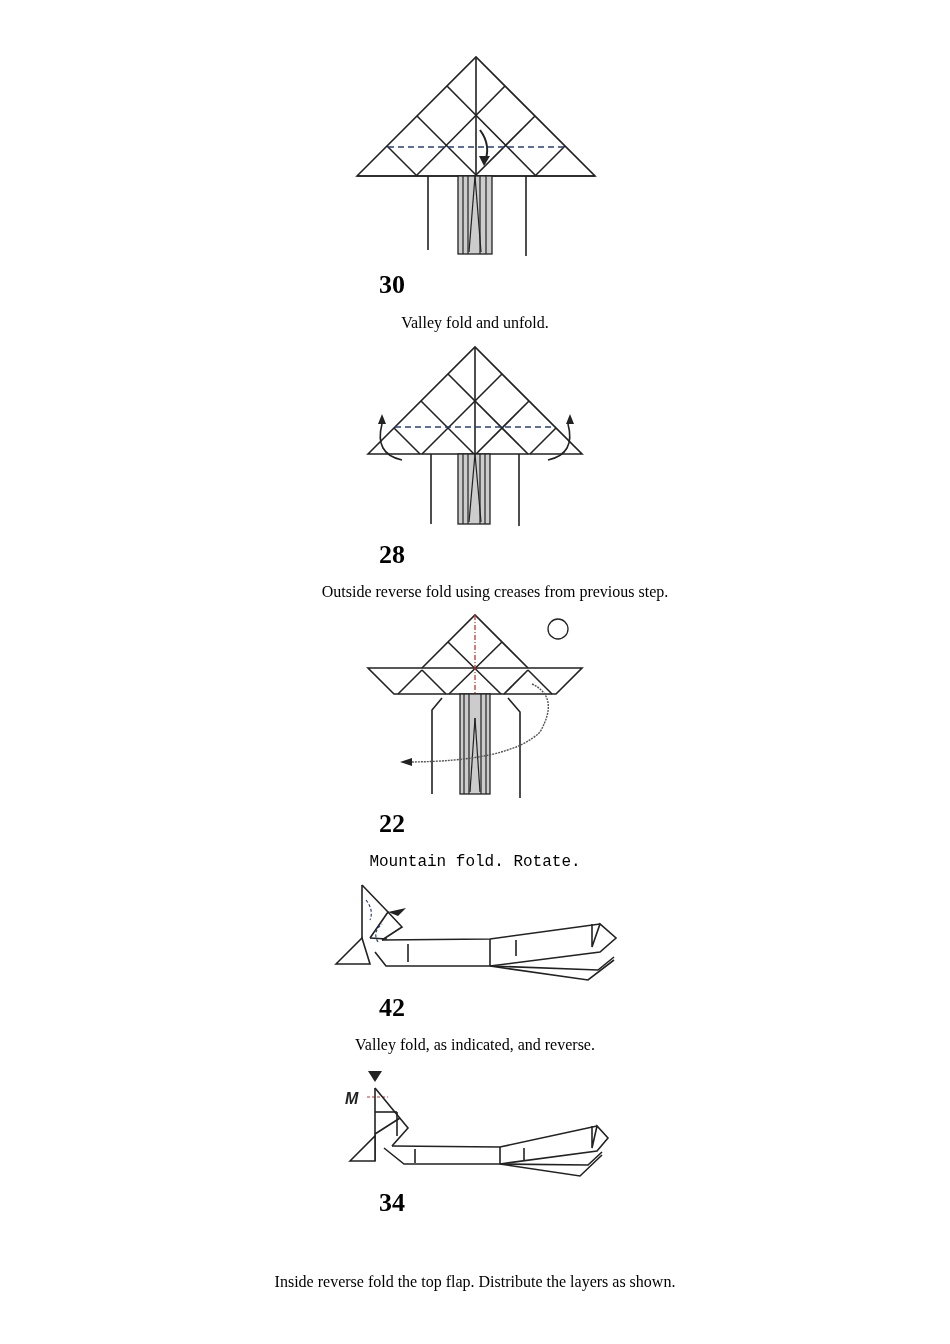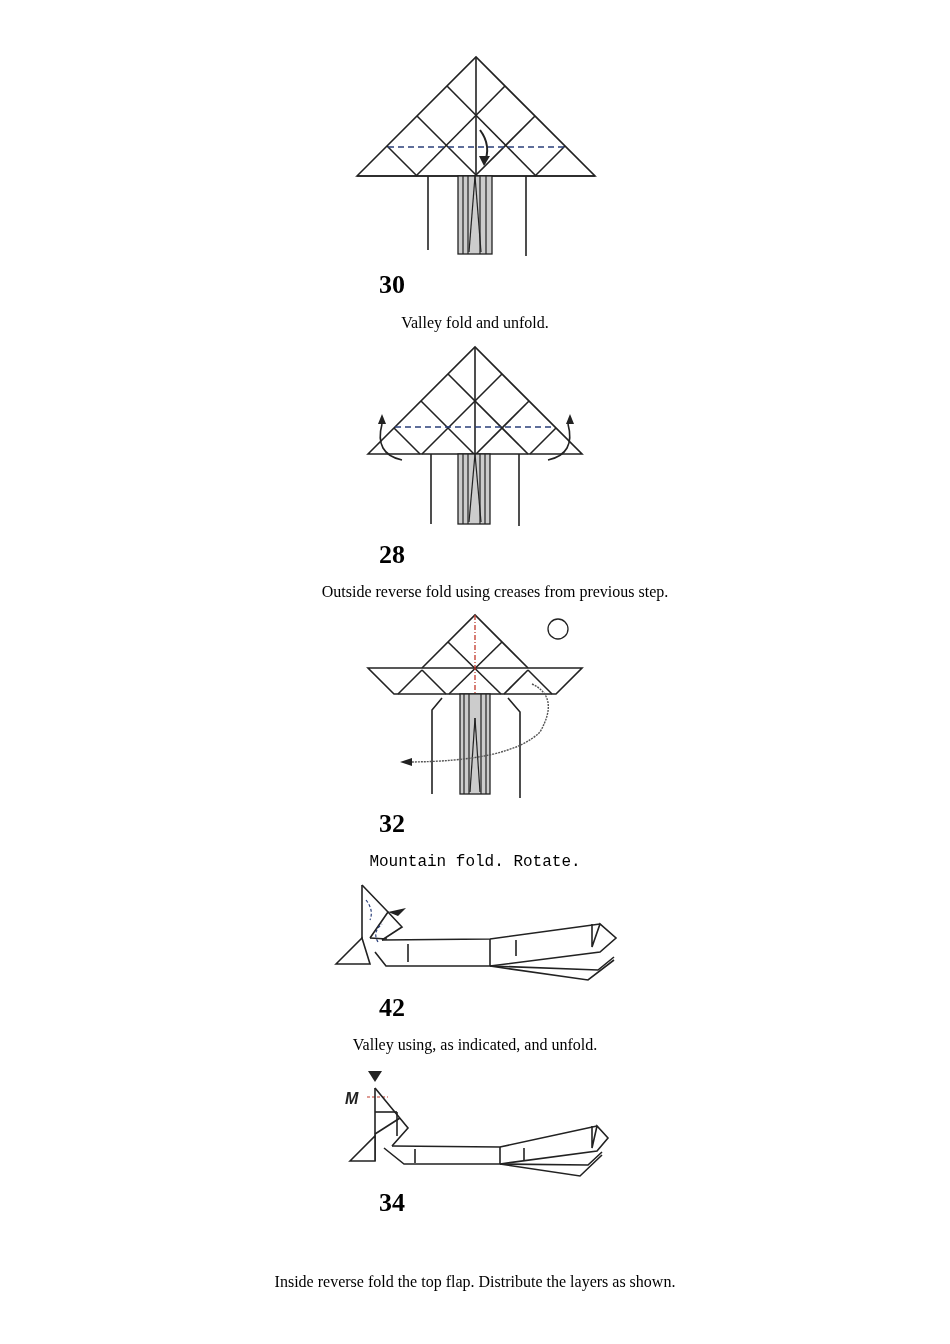--- a/index.html
+++ b/index.html
@@ -104,21 +104,21 @@
     <line x1="121" y1="82" x2="121" y2="182"></line>
         <line x1="126" y1="82" x2="126" y2="182"></line>
     <line x1="115" y1="106" x2="110" y2="180"></line>
         <line x1="115" y1="106" x2="120" y2="180"></line>
   </g>
   <line x1="115" y1="3" x2="115" y2="82" stroke="#c0392b" stroke-width="1.3" stroke-dasharray="5,2,1,2"></line>
   <path d="M172,72 Q200,85 180,120 Q150,150 45,150" stroke="#555" stroke-width="1.4" stroke-dasharray="2,1" fill="none"></path>
   <polygon points="40,150 52,146 52,154" fill="#222"></polygon>
 </svg>
 </div>
-<div class="stepnum" style="top:809px;">32</div>
+<div class="stepnum" style="top:809px;">22</div>
 <div class="caption" style="top:852px;font-family:Liberation Mono, monospace;">Mountain fold. Rotate.</div>
 
 <div class="fig" style="left:330px;top:882px;">
 <svg width="290" height="100" viewBox="0 0 290 100">
   <g stroke="#222" stroke-width="1.6" fill="none">
     <polyline points="32,3 32,82"></polyline>
     <polyline points="32,3 58,30 40,56"></polyline>
     <polyline points="58,30 72,45 52,58"></polyline>
     <polygon points="6,82 32,56 40,82" fill="#fff"></polygon>
     <polyline points="40,56 57,57"></polyline>
@@ -130,21 +130,21 @@
     <polyline points="160,84 270,70 286,56 270,42 262,65 262,42"></polyline>
     <polyline points="160,84 268,88 284,75"></polyline>
     <polyline points="160,84 258,98 284,78"></polyline>
   </g>
   <path d="M36,18 Q44,28 40,38" stroke="#2a3f7a" stroke-width="1.2" stroke-dasharray="3,2" fill="none"></path>
   <path d="M48,60 Q42,50 52,42" stroke="#2a3f7a" stroke-width="1.2" stroke-dasharray="3,2" fill="none"></path>
   <polygon points="58,30 76,26 68,34" fill="#222"></polygon>
 </svg>
 </div>
 <div class="stepnum" style="top:993px;">42</div>
-<div class="caption" style="top:1035px;">Valley using, as indicated, and unfold.</div>
+<div class="caption" style="top:1035px;">Valley fold, as indicated, and reverse.</div>
 
 <div class="fig" style="left:340px;top:1066px;">
 <svg width="270" height="112" viewBox="0 0 270 112">
   <polygon points="28,5 42,5 35,16" fill="#222"></polygon>
   <text x="5" y="38" font-family="Liberation Sans, sans-serif" font-size="16" font-weight="bold" font-style="italic" fill="#222">M</text>
   <line x1="27" y1="31" x2="48" y2="31" stroke="#c0392b" stroke-width="1.2" stroke-dasharray="3,2"></line>
   <g stroke="#222" stroke-width="1.6" fill="none">
     <polyline points="35,22 35,95"></polyline>
     <polyline points="35,22 68,62 52,80"></polyline>
     <polyline points="35,46 57,46"></polyline>

